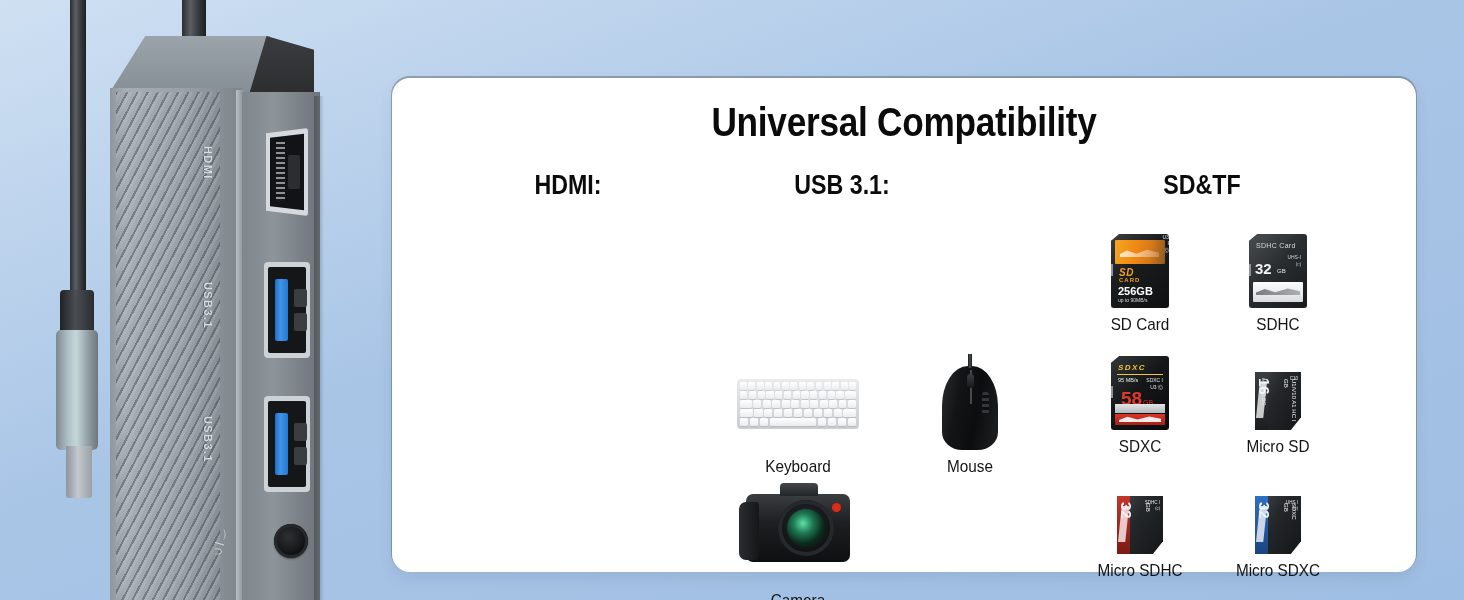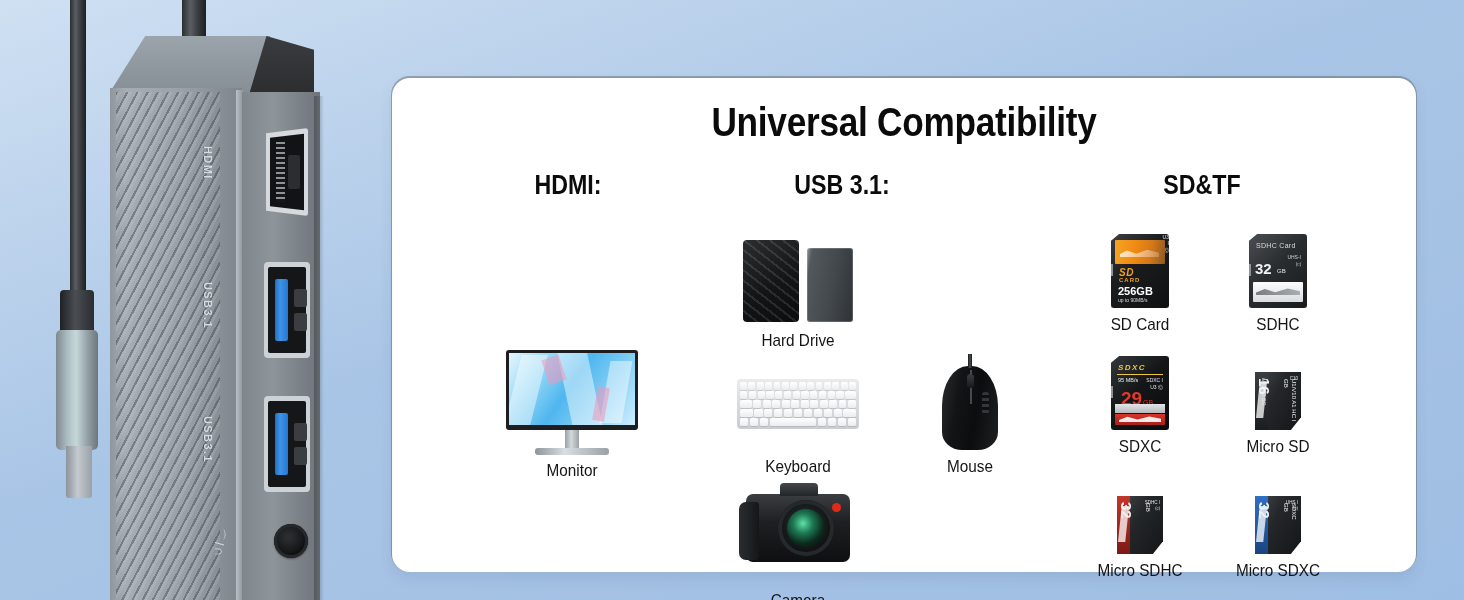--- a/index.html
+++ b/index.html
@@ -577,47 +577,22 @@
 
 <div id="panel">
 
   <div id="panel-title">Universal Compatibility</div>
 
   <div class="col-head" id="head-hdmi">HDMI:</div>
   <div class="col-head" id="head-usb">USB 3.1:</div>
   <div class="col-head" id="head-sd">SD&amp;TF</div>
 
 
-  <div class="cell" style="left:96px; top:272px; width:168px;">
-    <div class="art" style="width:132px; height:106px;">
-      <div class="mon-frame">
-        <div class="mon-screen">
-          <div class="mon-shard" style="left:4px;  top:2px;  width:26px; height:70px; transform:skewX(-14deg);"></div>
-          <div class="mon-shard" style="left:56px; top:0;    width:30px; height:74px; transform:skewX(12deg);"></div>
-          <div class="mon-shard" style="left:96px; top:8px;  width:22px; height:62px; transform:skewX(-10deg);"></div>
-          <div class="mon-pink" style="left:36px; top:4px;  width:18px; height:26px; transform:rotate(-18deg);"></div>
-          <div class="mon-pink" style="left:86px; top:34px; width:12px; height:34px; transform:rotate(10deg);"></div>
-        </div>
-      </div>
-      <div class="mon-neck"></div>
-      <div class="mon-base"></div>
-    </div>
-    <div class="cap" style="margin-top:6px;">Monitor</div>
-  </div>
-
-
-  <div class="cell" style="left:330px; top:140px; width:152px;">
-    <div class="art" style="width:118px; height:104px;">
-      <div style="display:flex; align-items:flex-end; justify-content:center; gap:8px; height:100%;">
-        <div class="hd-a"></div>
-        <div class="hd-b"></div>
-      </div>
-    </div>
-    <div class="cap" style="margin-top:10px;">Hard Drive</div>
-  </div>
+
+
 
 
   <div class="cell" style="left:512px; top:270px; width:132px;">
     <div class="art" style="width:56px; height:102px;">
       <div style="display:flex; align-items:flex-end; height:100%;">
         <div class="mouse">
           <div class="mouse-cord"></div>
           <div class="mouse-split"></div>
           <div class="mouse-wheel"></div>
           <div class="mouse-side"></div>
@@ -762,21 +737,21 @@
 
   <div class="cell" style="left:688px; top:264px; width:120px;">
     <div class="art" style="width:58px; height:88px;">
       <div style="display:flex; align-items:flex-end; justify-content:center; height:100%;">
         <div class="sd sdxc">
           <div class="sdxc-title">SDXC</div>
           <div class="sdxc-rule"></div>
           <div class="sdxc-spd">95 MB/s</div>
           <div class="sdxc-badge" style="white-space:pre;">SDXC I
 U3 Ⓒ</div>
-          <div class="sdxc-cap">29</div>
+          <div class="sdxc-cap">58</div>
           <div class="sdxc-gb">GB</div>
           <div class="sdxc-silver"></div>
           <div class="sdxc-red">
             <div class="sdxc-red-logo"></div>
           </div>
           <div class="sd-notch"></div>
         </div>
       </div>
     </div>
     <div class="cap" style="margin-top:8px;">SDXC</div>

